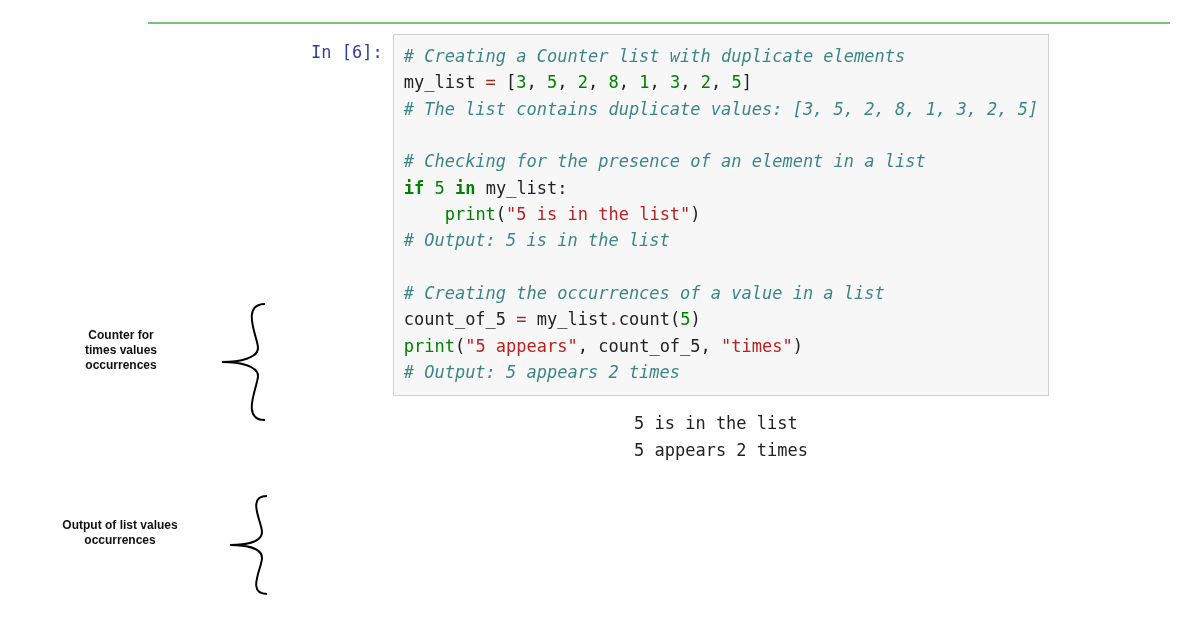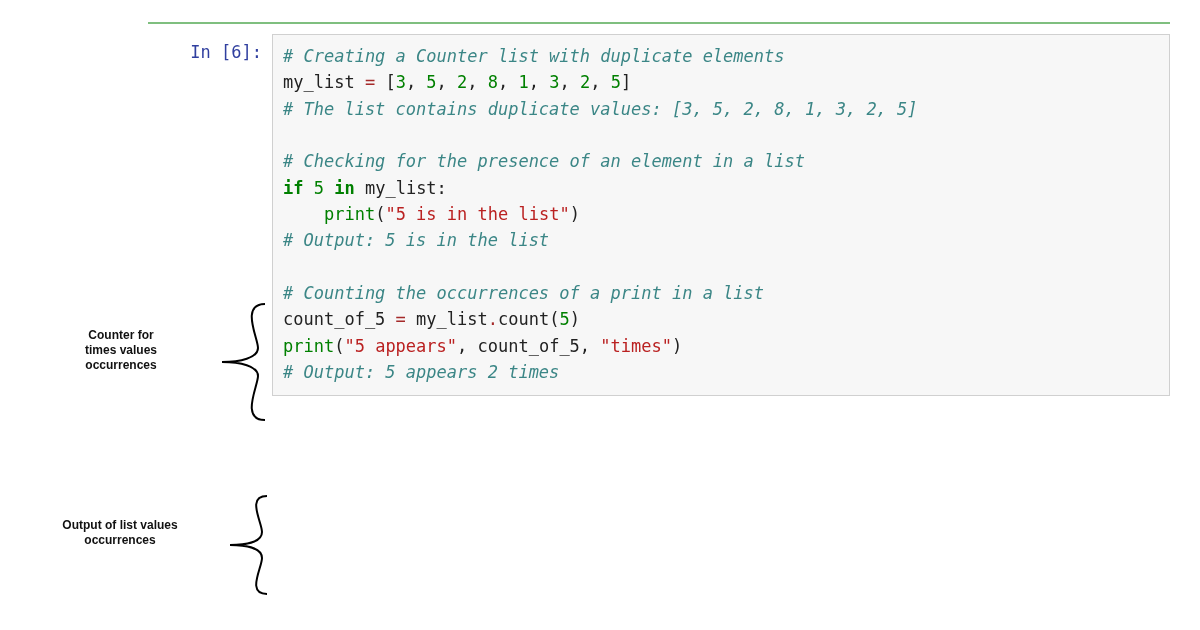--- a/index.html
+++ b/index.html
@@ -22,20 +22,21 @@
     height: 2px;
     background: #7fbf7f;
   }
   .notebook {
     position: absolute;
     left: 148px;
     top: 34px;
     right: 30px;
     display: flex;
     flex-direction: column;
+    align-items: center;
   }
   .cell-row {
     display: flex;
     align-items: flex-start;
   }
   .prompt {
     width: 124px;
     flex: 0 0 124px;
     text-align: right;
     padding: 8px 10px 0 0;
@@ -103,26 +104,31 @@
 
     <div class="code-area"><span class="tok-cmt"># Creating a Counter list with duplicate elements</span>
 <span class="tok-nm">my_list </span><span class="tok-op">=</span><span class="tok-nm"> [</span><span class="tok-num">3</span><span class="tok-nm">, </span><span class="tok-num">5</span><span class="tok-nm">, </span><span class="tok-num">2</span><span class="tok-nm">, </span><span class="tok-num">8</span><span class="tok-nm">, </span><span class="tok-num">1</span><span class="tok-nm">, </span><span class="tok-num">3</span><span class="tok-nm">, </span><span class="tok-num">2</span><span class="tok-nm">, </span><span class="tok-num">5</span><span class="tok-nm">]</span>
 <span class="tok-cmt"># The list contains duplicate values: [3, 5, 2, 8, 1, 3, 2, 5]</span>
 
 <span class="tok-cmt"># Checking for the presence of an element in a list</span>
 <span class="tok-kw">if</span><span> </span><span class="tok-num">5</span><span> </span><span class="tok-kw">in</span><span class="tok-nm"> my_list:</span>
 <span>    </span><span class="tok-bi">print</span><span class="tok-nm">(</span><span class="tok-str">"5 is in the list"</span><span class="tok-nm">)</span>
 <span class="tok-cmt"># Output: 5 is in the list</span>
 
-<span class="tok-cmt"># Counting the occurrences of a print in a list</span>
+<span class="tok-cmt"># Creating the occurrences of a value in a list</span>
 <span class="tok-nm">count_of_5 </span><span class="tok-op">=</span><span class="tok-nm"> my_list</span><span class="tok-op">.</span><span class="tok-nm">count(</span><span class="tok-num">5</span><span class="tok-nm">)</span>
 <span class="tok-bi">print</span><span class="tok-nm">(</span><span class="tok-str">"5 appears"</span><span class="tok-nm">, count_of_5, </span><span class="tok-str">"times"</span><span class="tok-nm">)</span>
 <span class="tok-cmt"># Output: 5 appears 2 times</span></div>
   </div>
 
+  <div class="cell-row">
+    <div class="prompt"></div>
+    <div class="output-area"><span>5 is in the list</span>
+<span>5 appears 2 times</span></div>
+  </div>
 
 </div>
 
 <div class="annot one">
   <div>Counter for</div>
   <div>times values</div>
   <div>occurrences</div>
 </div>
 <svg class="brace" style="left:210px; top:298px; width:62px; height:128px;" viewBox="0 0 62 128">
   <path d="M55 6 C30 6 48 40 48 50 C48 60 30 64 12 64 C30 64 48 68 48 78 C48 88 30 122 55 122"></path>

